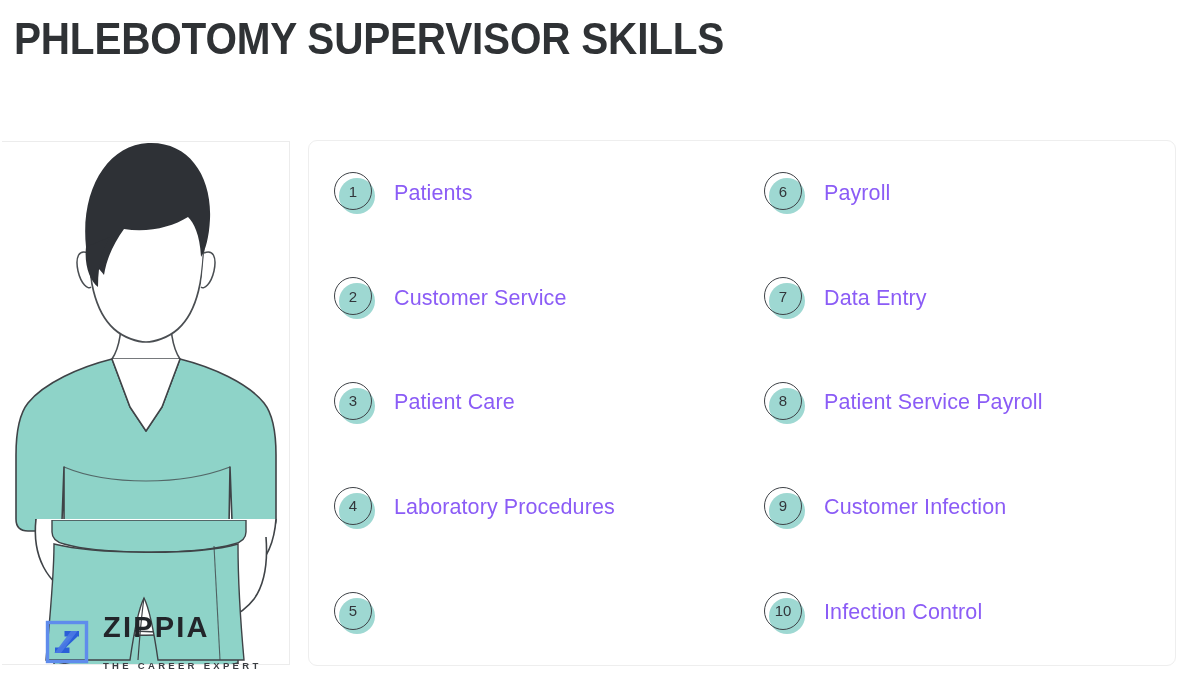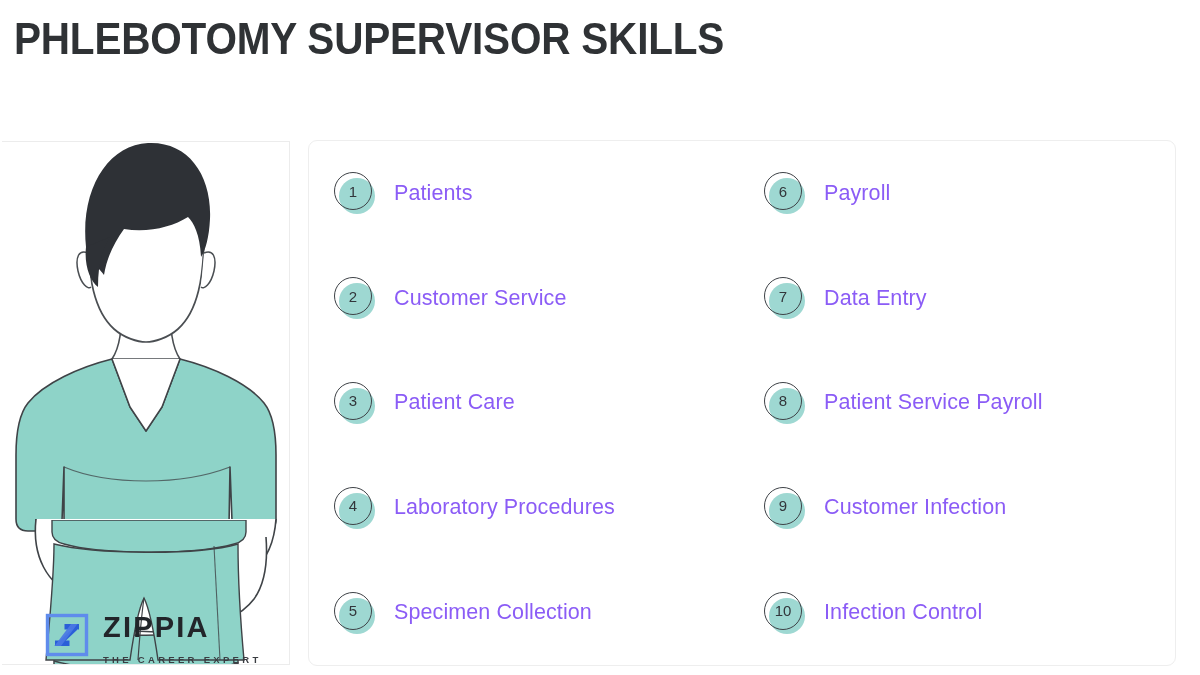--- a/index.html
+++ b/index.html
@@ -52,21 +52,21 @@
     height: 560px;
     display: block;
   }
 
   
   .logo-wrap {
     position: absolute;
     left: 44px;
     top: 612px;
     display: flex;
-    align-items: flex-start;
+    align-items: center;
     gap: 13px;
     z-index: 5;
   }
   .logo-mark {
     width: 46px;
     height: 46px;
     flex: 0 0 auto;
   }
   .logo-text-block {
     display: flex;
@@ -81,21 +81,21 @@
     color: #22252a;
     line-height: 30px;
   }
   .logo-tagline {
     font-family: "Liberation Sans", sans-serif;
     font-size: 9.5px;
     font-weight: bold;
     letter-spacing: 3.3px;
     color: #3a3d42;
     line-height: 13px;
-    margin-top: 11px;
+    margin-top: 17px;
   }
 
   
   .skills-card {
     position: absolute;
     left: 308px;
     top: 140px;
     width: 868px;
     height: 526px;
     background: #ffffff;
@@ -290,21 +290,20 @@
       </span>
       <span class="skill-label">Laboratory Procedures</span>
     </div>
 
     <div class="skill-item col-left" style="grid-column:1;grid-row:5;">
       <span class="badge">
         <span class="badge-fill"></span>
         <span class="badge-ring"></span>
         <span class="badge-num">5</span>
       </span>
-      <span class="skill-label">Specimen Collection</span>
     </div>
 
     <div class="skill-item col-right" style="grid-column:2;grid-row:1;">
       <span class="badge">
         <span class="badge-fill"></span>
         <span class="badge-ring"></span>
         <span class="badge-num">6</span>
       </span>
       <span class="skill-label">Payroll</span>
     </div>

